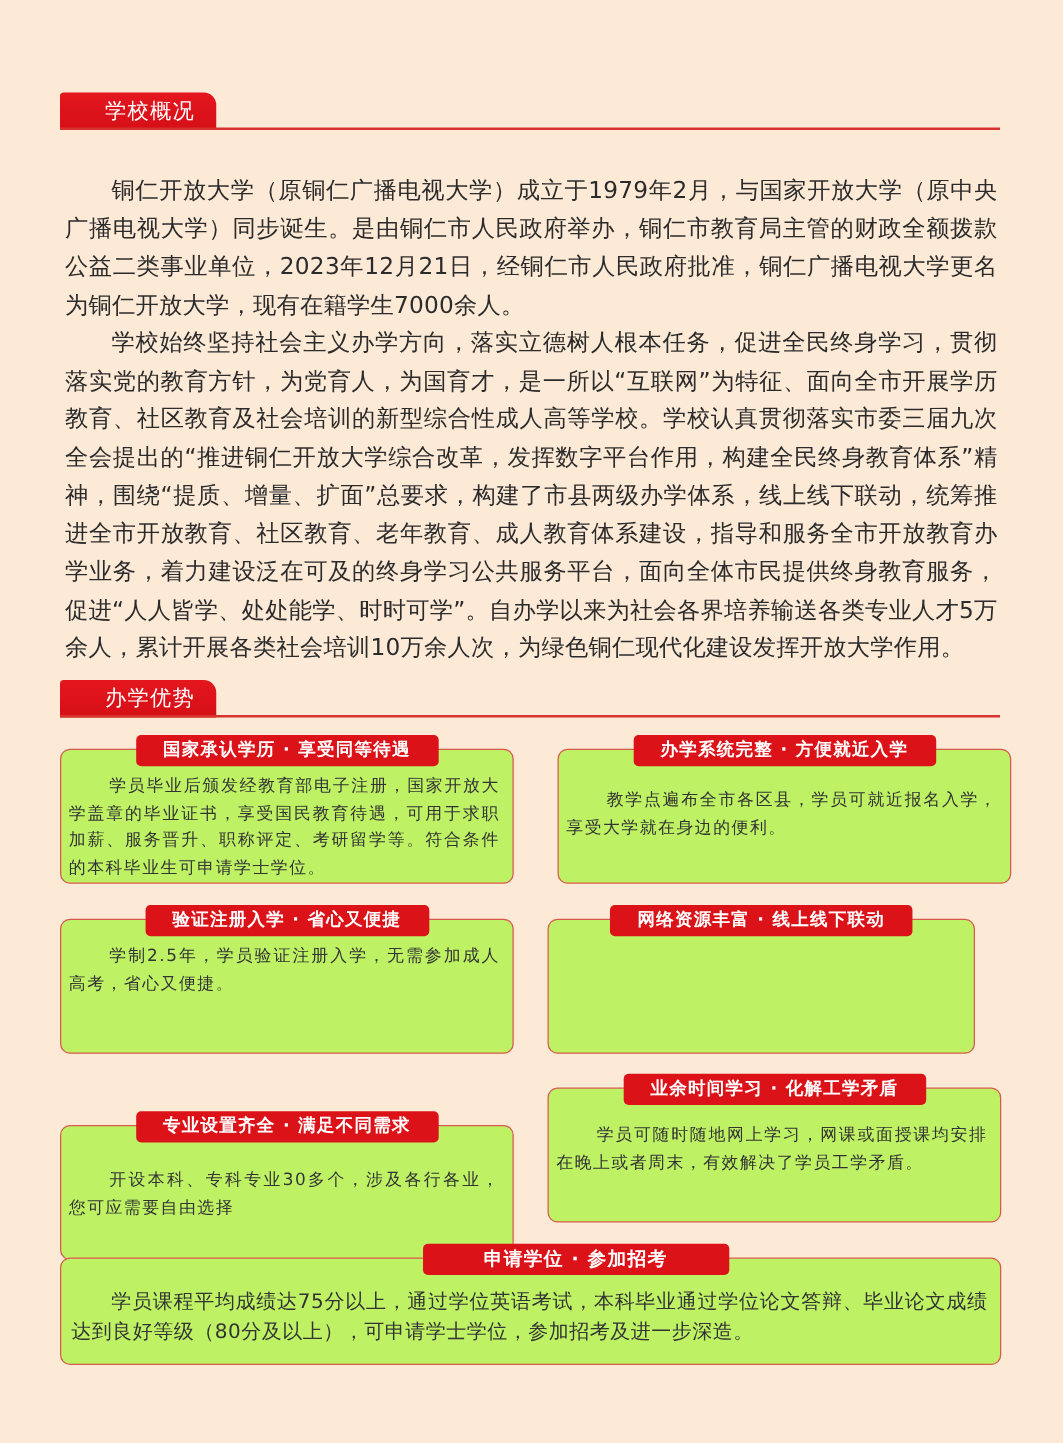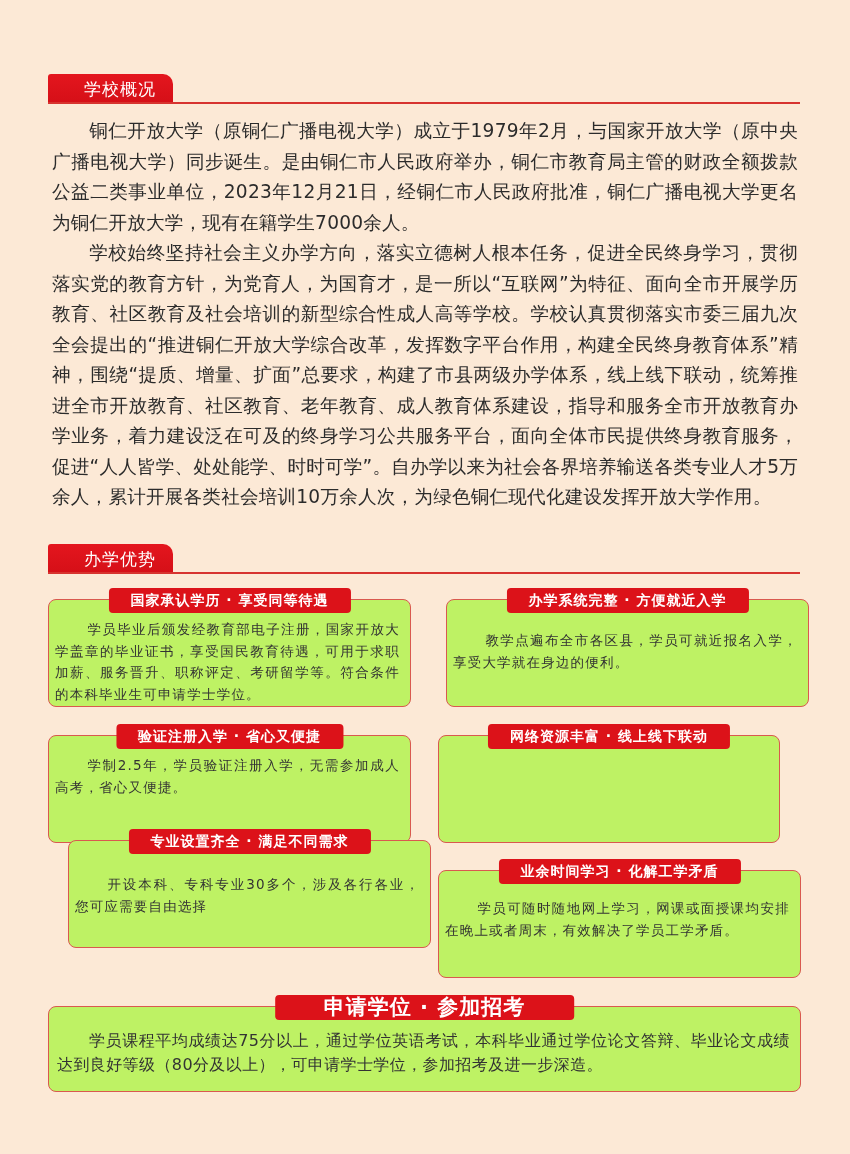--- a/index.html
+++ b/index.html
@@ -45,20 +45,21 @@
     }
     .intro {
       position: absolute;
       left: 52px;
       width: 746px;
       font-size: 18.6px;
       line-height: 30.5px;
       text-align: justify;
       color: #2b2b2b;
       letter-spacing: 0.2px;
+      margin-top: 22px;
     }
     .intro p {
       margin: 0;
       text-indent: 2em;
     }
     .card {
       position: absolute;
       background: #bef264;
       border: 1.5px solid #d9594f;
       border-radius: 8px;
@@ -132,26 +133,26 @@
 
 <div class="card" style="left:48px; top:735px; width:363px; height:108px;">
   <div class="label">验证注册入学 · 省心又便捷</div>
   <div class="body">学制2.5年，学员验证注册入学，无需参加成人高考，省心又便捷。</div>
 </div>
 
 <div class="card" style="left:438px; top:735px; width:342px; height:108px;padding-left:8px;">
   <div class="label">网络资源丰富 · 线上线下联动</div>
 </div>
 
-<div class="card" style="left:48px; top:840px; width:363px; height:108px;margin-left:20px;">
+<div class="card" style="left:48px; top:900px; width:363px; height:108px;">
   <div class="label">专业设置齐全 · 满足不同需求</div>
   <div class="body" style="top:33px;">开设本科、专科专业30多个，涉及各行各业，您可应需要自由选择</div>
 </div>
 
 <div class="card" style="left:438px; top:870px; width:363px; height:108px;">
   <div class="label">业余时间学习 · 化解工学矛盾</div>
   <div class="body" style="top:27px;">学员可随时随地网上学习，网课或面授课均安排在晚上或者周末，有效解决了学员工学矛盾。</div>
 </div>
 
 <div class="card wide" style="left:48px; top:1006px; width:753px; height:86px;">
-  <div class="label" style="padding:0 49px; font-size:21px;">申请学位 · 参加招考</div>
+  <div class="label" style="padding:0 49px; font-size:15px;margin-left:36px;">申请学位 · 参加招考</div>
   <div class="body">学员课程平均成绩达75分以上，通过学位英语考试，本科毕业通过学位论文答辩、毕业论文成绩达到良好等级（80分及以上），可申请学士学位，参加招考及进一步深造。</div>
 </div>
 
 </body></html>

